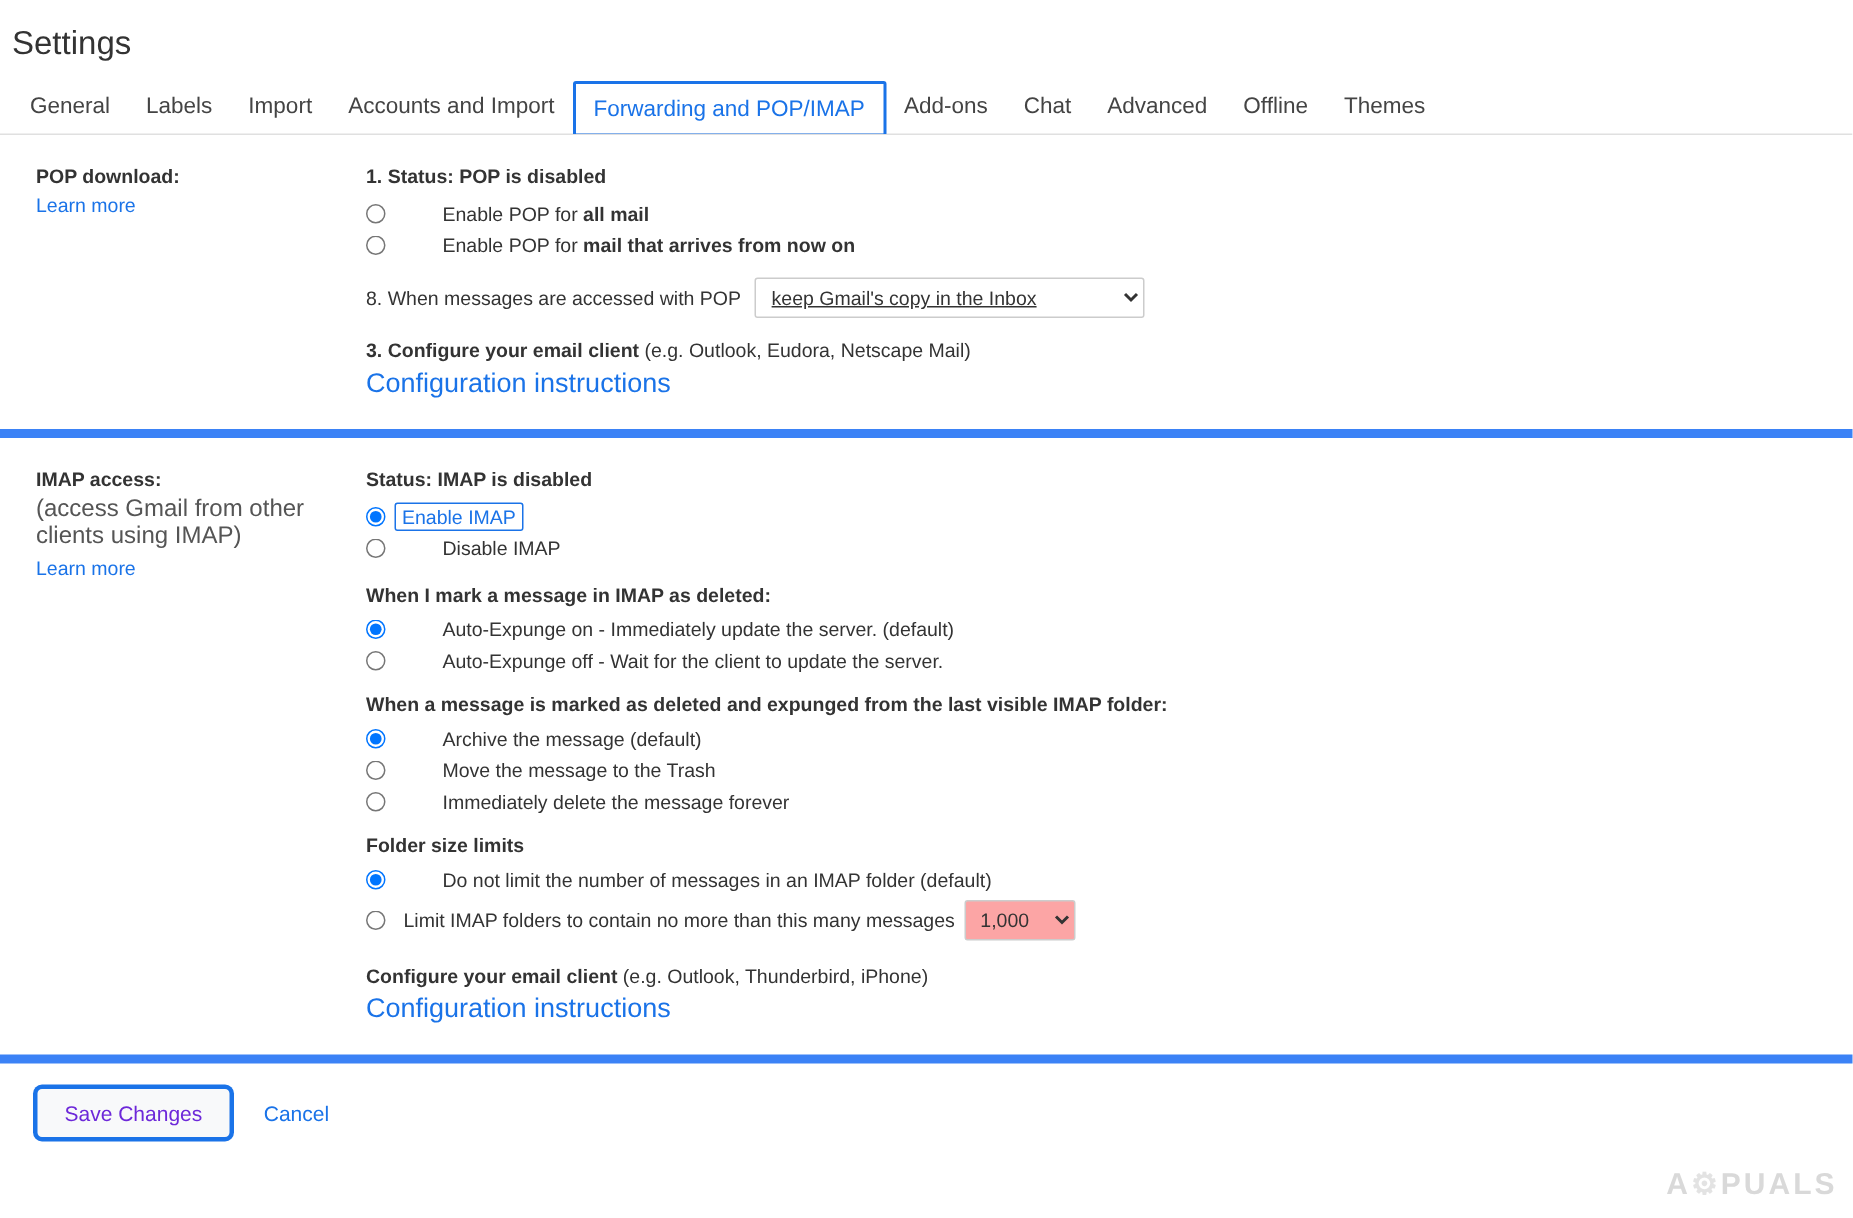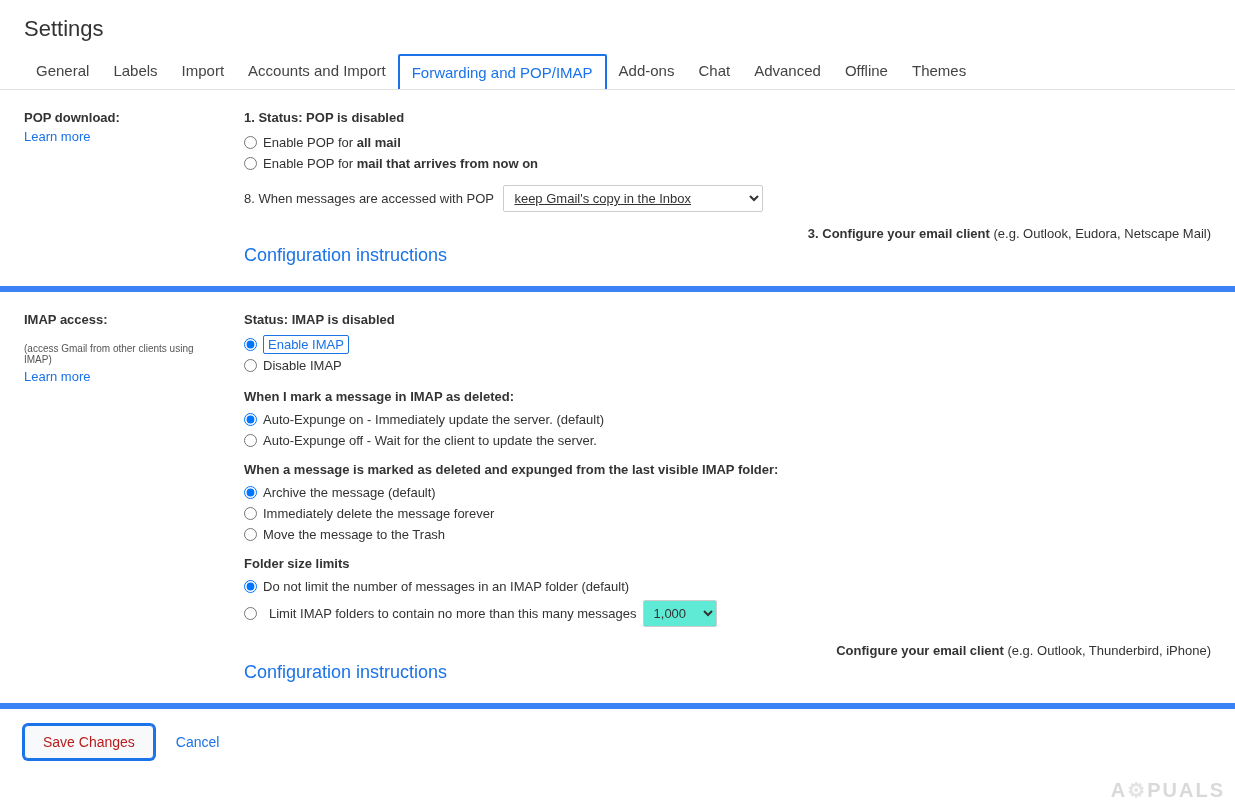--- a/index.html
+++ b/index.html
@@ -5,21 +5,21 @@
     * { box-sizing: border-box; margin: 0; padding: 0; }
     body {
       font-family: Arial, sans-serif;
       font-size: 13px;
       color: #333;
       background: #fff;
       width: 1235px;
       min-height: 812px;
     }
     .page-header {
-      padding: 16px 24px 0 24px;
+      padding: 16px 24px 0 8px;
       border-bottom: 1px solid #e0e0e0;
     }
     .page-title {
       font-size: 22px;
       font-weight: normal;
       color: #333;
       margin-bottom: 12px;
     }
     .tabs {
       display: flex;
@@ -53,23 +53,23 @@
       width: 220px;
       min-width: 220px;
       padding-right: 20px;
     }
     .section-label-title {
       font-weight: bold;
       font-size: 13px;
       color: #333;
     }
     .section-label-subtitle {
-      font-size: 10px;
+      font-size: 16px;
       color: #555;
-      margin-top: 16px;
+      margin-top: 4px;
     }
     .learn-more {
       color: #1a73e8;
       cursor: pointer;
       font-size: 13px;
       margin-top: 4px;
       display: block;
     }
     .section-content {
       flex: 1;
@@ -79,40 +79,40 @@
       color: #333;
       margin-bottom: 10px;
     }
     .status-text strong { font-weight: bold; }
     .radio-option {
       display: flex;
       align-items: center;
       margin-bottom: 6px;
       font-size: 13px;
       color: #333;
+      gap: 32px;
     }
     .radio-option input[type="radio"] {
       margin-right: 6px;
       cursor: pointer;
     }
     .select-dropdown {
       padding: 4px 6px;
       font-size: 13px;
       border: 1px solid #ccc;
       border-radius: 2px;
       background: #fff;
       color: #333;
       cursor: pointer;
       min-width: 260px;
     }
     .config-label {
       font-size: 13px;
       color: #333;
       margin: 14px 0 4px 0;
-      text-align: right;
     }
     .config-label strong { font-weight: bold; }
     .config-link {
       color: #1a73e8;
       cursor: pointer;
       font-size: 18px;
     }
     .imap-status {
       font-size: 13px;
       color: #333;
@@ -150,37 +150,37 @@
     .limit-row {
       display: flex;
       align-items: center;
       gap: 6px;
     }
     .limit-select {
       padding: 4px 6px;
       font-size: 13px;
       border: 1px solid #ccc;
       border-radius: 2px;
-      background: #5eead4;
+      background: #fca5a5;
       color: #333;
       cursor: pointer;
     }
     .footer-bar {
       padding: 16px 24px;
       display: flex;
       gap: 8px;
       align-items: center;
     }
     .save-btn {
       background: #f8f9fa;
       border: 1px solid #1a73e8;
       border-radius: 4px;
       padding: 8px 18px;
       font-size: 14px;
-      color: #b91c1c;
+      color: #6d28d9;
       cursor: pointer;
       box-shadow: 0 0 0 2px #1a73e8;
     }
     .cancel-btn {
       background: transparent;
       border: none;
       padding: 8px 14px;
       font-size: 14px;
       color: #1a73e8;
       cursor: pointer;
@@ -288,26 +288,26 @@
         <input type="radio" id="auto-expunge-off" name="imap-deleted" style="">
         <label for="auto-expunge-off">Auto-Expunge off - Wait for the client to update the server.</label>
       </div>
 
       <div class="section-subheading" style="margin-top:14px;">When a message is marked as deleted and expunged from the last visible IMAP folder:</div>
       <div class="radio-option">
         <input type="radio" id="archive-msg" name="imap-expunged" checked="" style="">
         <label for="archive-msg">Archive the message (default)</label>
       </div>
       <div class="radio-option">
+        <input type="radio" id="trash-msg" name="imap-expunged" style="">
+        <label for="trash-msg">Move the message to the Trash</label>
+      </div>
+      <div class="radio-option">
         <input type="radio" id="delete-forever" name="imap-expunged" style="">
         <label for="delete-forever">Immediately delete the message forever</label>
-      </div>
-      <div class="radio-option">
-        <input type="radio" id="trash-msg" name="imap-expunged" style="">
-        <label for="trash-msg">Move the message to the Trash</label>
       </div>
 
       <div class="folder-size-heading" style="margin-top:14px;">Folder size limits</div>
       <div class="radio-option">
         <input type="radio" id="no-limit" name="folder-size" checked="" style="">
         <label for="no-limit">Do not limit the number of messages in an IMAP folder (default)</label>
       </div>
       <div class="radio-option limit-row">
         <input type="radio" id="limit-size" name="folder-size" style="">
         <label for="limit-size">Limit IMAP folders to contain no more than this many messages</label>

